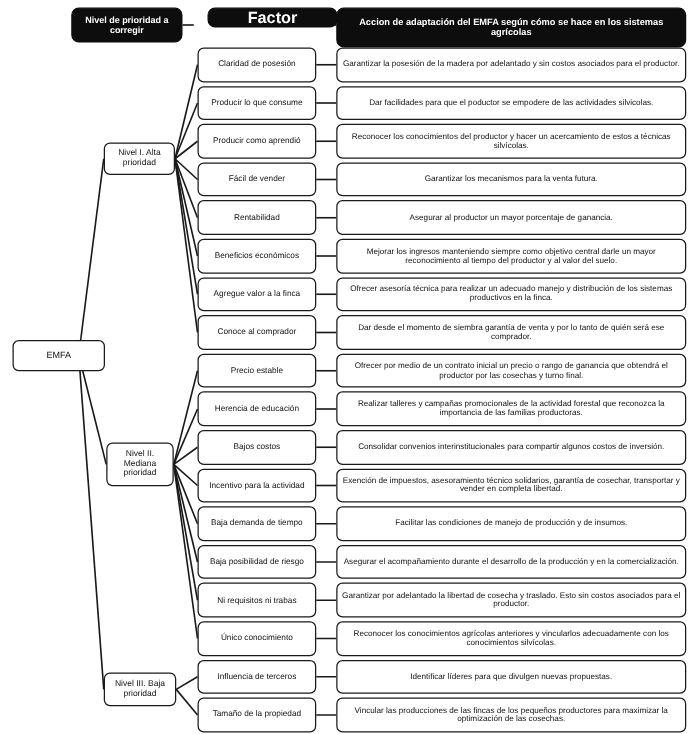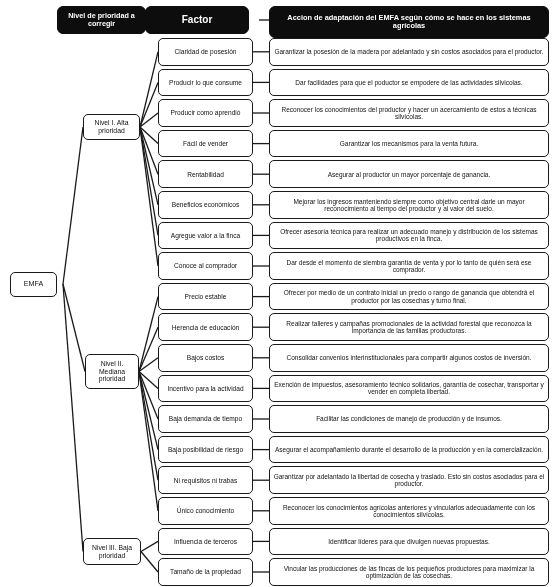--- a/index.html
+++ b/index.html
@@ -42,24 +42,24 @@
   }
   .node span { display: block; width: 100%; }
   .hdr {
     background: #0d0d0d;
     color: #ffffff;
     border: 1.6px solid #0d0d0d;
     border-radius: 6px;
     font-weight: bold;
   }
   .hdr-prio   { left: 57px;  top: 6px;  width: 89px;  height: 28px; font-size: 7.2px; }
-  .hdr-factor { left: 145px; top: 6px;  width: 104px; height: 28px; font-size: 10px; }
+  .hdr-factor { left: 166px; top: 6px;  width: 104px; height: 16px; font-size: 13px; }
   .hdr-action { left: 269px; top: 6px;  width: 280px; height: 32px; font-size: 7.4px; }
 
-  .root  { left: 10px;  top: 272px; width: 47px; height: 25px; font-size: 7.2px; justify-content: flex-end; }
+  .root  { left: 10px;  top: 272px; width: 74px; height: 25px; font-size: 7.2px; justify-content: flex-end; }
   .level { font-size: 6.8px; }
   .lvl1  { left: 83px;  top: 114px; width: 57px; height: 26px; }
   .lvl2  { left: 85px;  top: 354px; width: 54px; height: 35px; }
   .lvl3  { left: 83px;  top: 538px; width: 58px; height: 27px; }
 
   .factor { left: 158px; width: 95px; font-size: 6.6px; }
   .action { left: 269px; width: 280px; font-size: 6.5px; }
 </style>
 </head>
 <body>

